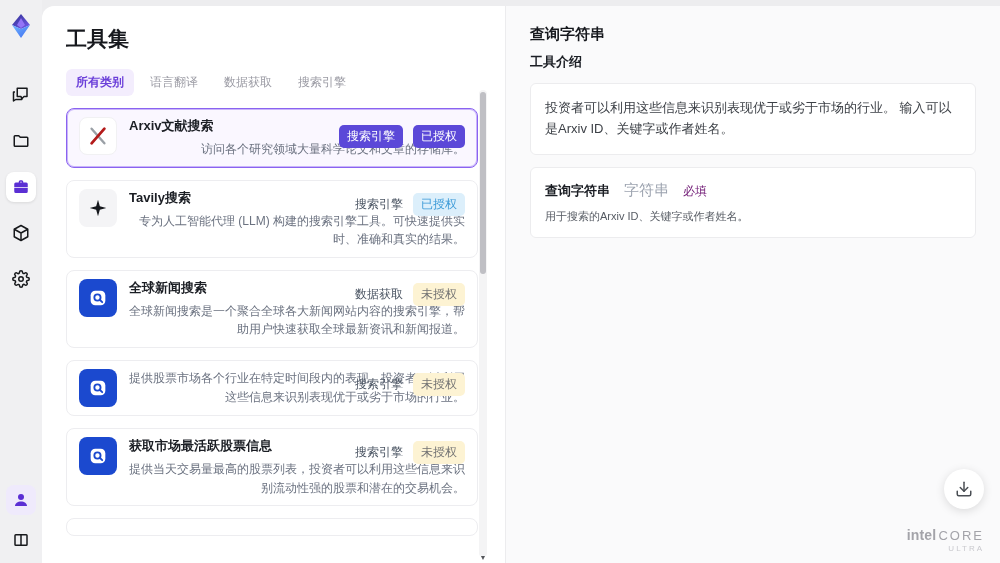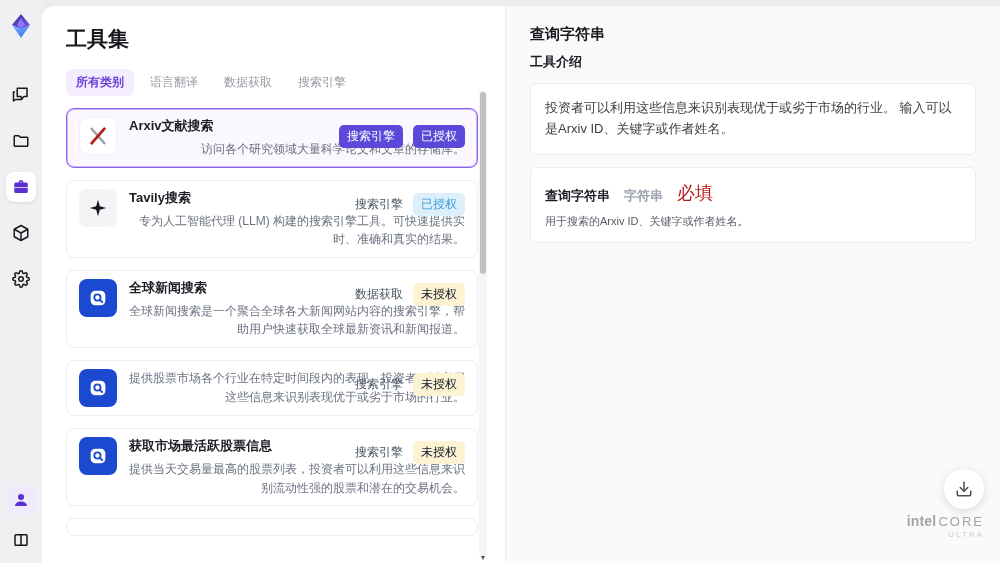--- a/index.html
+++ b/index.html
@@ -36,43 +36,43 @@
   .tile.gray   { background:#f4f4f6; }
   .tile.blue   { background:#1b49cf; }
   .card-body { flex:1; min-width:0; }
   .card-title { font-size:13px; font-weight:bold; color:#1b1e24; margin-bottom:5px; padding-right:150px; }
   .card-desc  { font-size:12px; color:#6b7280; line-height:1.55;text-align:right; }
   .card-meta { position:absolute; top:12px; right:12px; display:flex; align-items:center; gap:10px; }
   .card.selected .card-meta { top:16px; }
   .pill { font-size:12px; padding:3px 8px; border-radius:5px; white-space:nowrap; }
   .pill.solid  { background:#5b48d8; color:#ffffff; }
   .pill.blue   { background:#dceffb; color:#3d9bd8; }
-  .pill.yellow { background:#fdf3d3; color:#0f172a; }
+  .pill.yellow { background:#fdf3d3; color:#737373; }
   .cat-text { font-size:12px; color:#4b5563; white-space:nowrap; }
 
   
   .vscroll { position:absolute; top:84px; bottom:6px; right:18px; width:8px; background:#f4f4f5; border-radius:4px; }
   .vscroll .thumb { position:absolute; top:2px; left:1px; width:6px; height:182px; background:#bfbfc4; border-radius:3px; }
   .vscroll .down { position:absolute; bottom:-4px; left:0; width:8px; text-align:center; font-size:7px; color:#55575c; }
 
   
   .details-panel { flex:1; background:#fafafb; border-left:1px solid #ececee; padding:19px 24px; position:relative; }
   .details-title { font-size:15px; font-weight:bold; color:#16181d; }
   .section-h { font-size:13px; font-weight:bold; color:#1b1e24; margin-top:9px; }
   .info-box { margin-top:12px; background:#fff; border:1px solid #ececee; border-radius:6px; padding:14px; font-size:13px; color:#3d4147; line-height:1.6; }
   .param-box { margin-top:12px; background:#fff; border:1px solid #ececee; border-radius:6px; padding:13px 14px; }
   .param-head { display:flex; align-items:flex-end; gap:14px; }
   .param-name { font-size:13px; font-weight:bold; color:#1b1e24; }
-  .param-type { font-size:13px; color:#9ca3af;font-weight:bold; }
-  .param-required { font-size:18px; color:#b91c1c; }
+  .param-type { font-size:15px; color:#9ca3af; }
+  .param-required { font-size:12px; color:#701a75; }
   .param-desc { font-size:11px; color:#565b63; margin-top:9px; }
 
   
   .fab { position:absolute; right:16px; bottom:54px; width:40px; height:40px; border-radius:50%; background:#fff; box-shadow:0 2px 10px rgba(0,0,0,.13); display:flex; align-items:center; justify-content:center; color:#4b4f55; cursor:pointer; z-index:6; }
-  .intel { position:absolute; right:16px; bottom:24px; color:#a3a3a9; text-align:right; line-height:1; z-index:6; }
+  .intel { position:absolute; right:16px; bottom:10px; color:#a3a3a9; text-align:right; line-height:1; z-index:6; }
   .intel .iw { font-size:14px; font-weight:bold; letter-spacing:.2px; }
   .intel .cw { font-size:13px; font-weight:normal; letter-spacing:2px; margin-left:2px; }
   .intel .uw { font-size:8px; color:#c9c9ce; letter-spacing:2px; margin-top:2px; }
 
   svg { display:block; }
 </style>
 </head>
 <body>
 
 <div class="rail">

